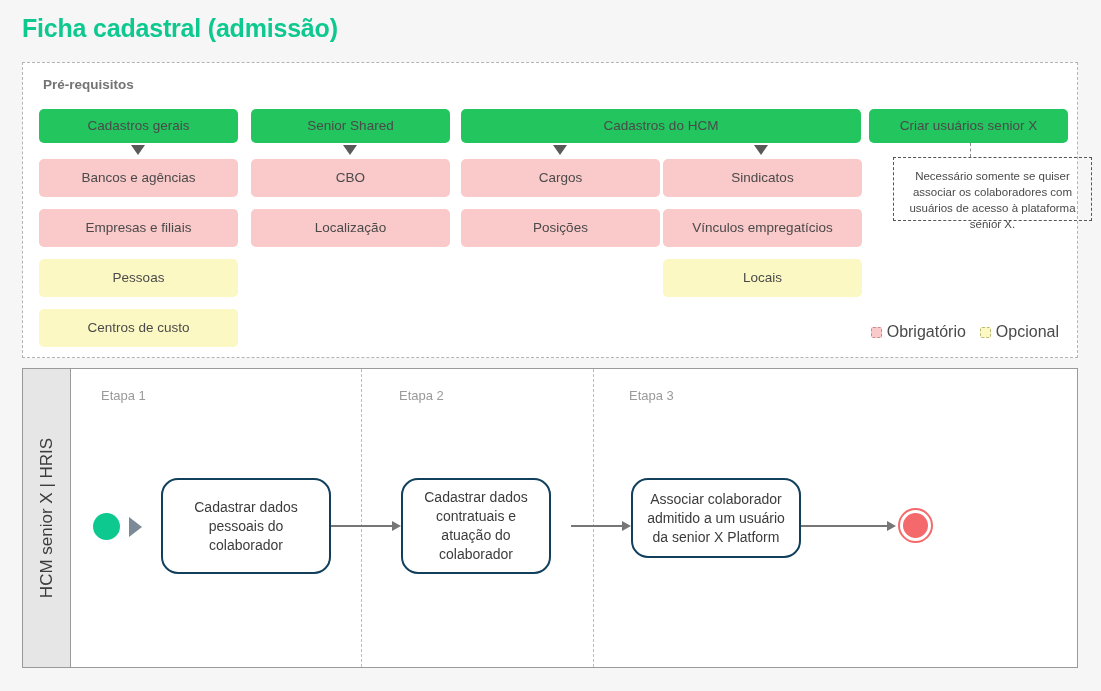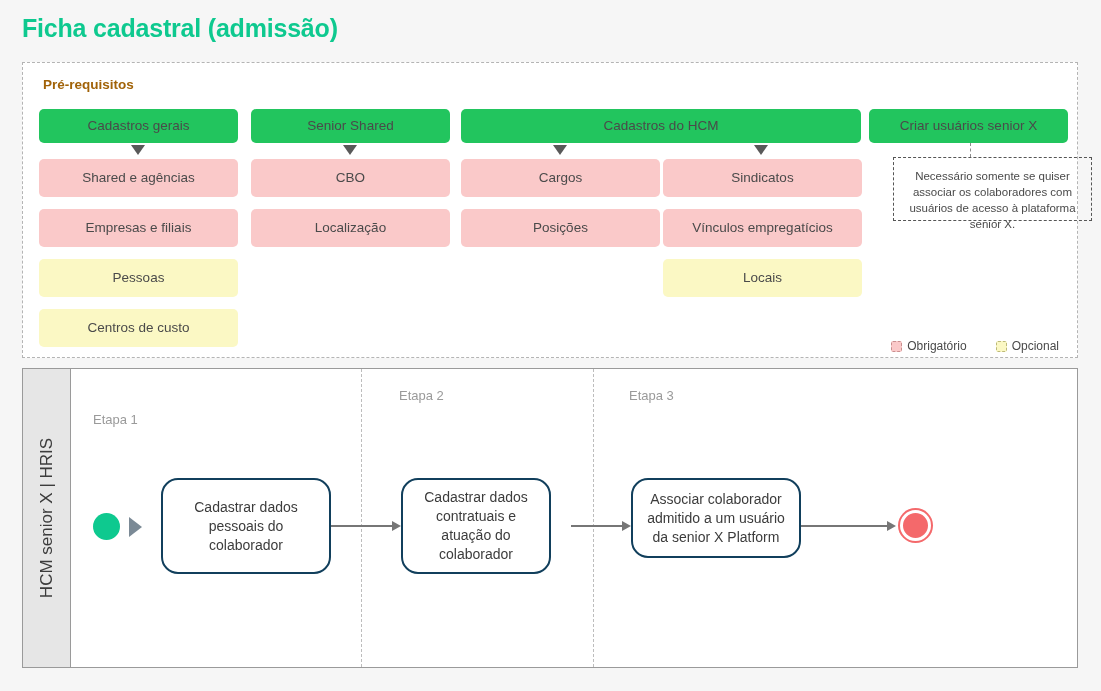--- a/index.html
+++ b/index.html
@@ -24,21 +24,21 @@
   .prereq-panel{
     position:absolute;left:22px;top:62px;
     width:1056px;height:296px;
     background:#ffffff;
     border:1px dashed #b4b4b4;
     box-sizing:border-box;
   }
   .prereq-title{
     position:absolute;left:20px;top:14px;
     font-size:13.5px;font-weight:bold;
-    color:#a16207;
+    color:#737373;
   }
   
   .col{position:absolute;top:46px;width:199px;}
   .col-1{left:16px;}
   .col-2{left:228px;}
   .col-3{left:438px;}
   .col-4{left:640px;}
   .col-5{left:846px;}
 
   .group-head{
@@ -90,23 +90,23 @@
     padding:10px 12px;
     box-sizing:border-box;
     font-size:11.5px;
     line-height:16px;
     color:#4a4a4a;
     text-align:center;
   }
 
   
   .legend{
-    position:absolute;right:18px;bottom:4px;
-    display:flex;align-items:center;gap:29px;
-    font-size:12px;color:#4a4a4a;
+    position:absolute;right:18px;bottom:16px;
+    display:flex;align-items:center;gap:14px;
+    font-size:16px;color:#4a4a4a;
   }
   .legend-entry{display:flex;align-items:center;gap:5px;}
   .swatch{
     width:11px;height:11px;border-radius:2px;
     box-sizing:border-box;display:inline-block;
   }
   .swatch.mandatory{background:#fac9c9;border:1px dashed #c98f8f;}
   .swatch.optional{background:#fbf8c4;border:1px dashed #bdba7a;}
 
   
@@ -197,21 +197,21 @@
 
 <div class="prereq-panel">
 
   <div class="prereq-title">Pré-requisitos</div>
 
   <div class="col col-1">
     <div class="group-head">Cadastros gerais</div>
     <div class="arrow-row">
       <div class="arrow-down arrow-a"></div>
     </div>
-    <div class="item mandatory">Shared e agências</div>
+    <div class="item mandatory">Bancos e agências</div>
     <div class="item mandatory">Empresas e filiais</div>
     <div class="item optional">Pessoas</div>
     <div class="item optional">Centros de custo</div>
   </div>
 
   <div class="col col-2">
     <div class="group-head">Senior Shared</div>
     <div class="arrow-row">
       <div class="arrow-down arrow-a"></div>
     </div>
@@ -259,21 +259,21 @@
 
   <div class="lane-label">
     <span>HCM senior X | HRIS</span>
   </div>
 
   <div class="lane-body">
 
     <div class="phase-divider" style="left:290px;"></div>
     <div class="phase-divider" style="left:522px;"></div>
 
-    <div class="phase-label" style="left:22px;margin-top:24px;">Etapa 1</div>
+    <div class="phase-label" style="left:30px;">Etapa 1</div>
     <div class="phase-label" style="left:328px;">Etapa 2</div>
     <div class="phase-label" style="left:558px;">Etapa 3</div>
 
     <div class="start-event" style="left:22px;top:144px;"></div>
     <div class="start-triangle" style="left:58px;top:148px;"></div>
 
     <div class="task" style="left:90px;top:109px;width:170px;height:96px;">Cadastrar dados pessoais do colaborador</div>
 
     <div class="flow-arrow" style="left:260px;top:152px;width:70px;">
       <div class="line" style="width:61px;"></div>

